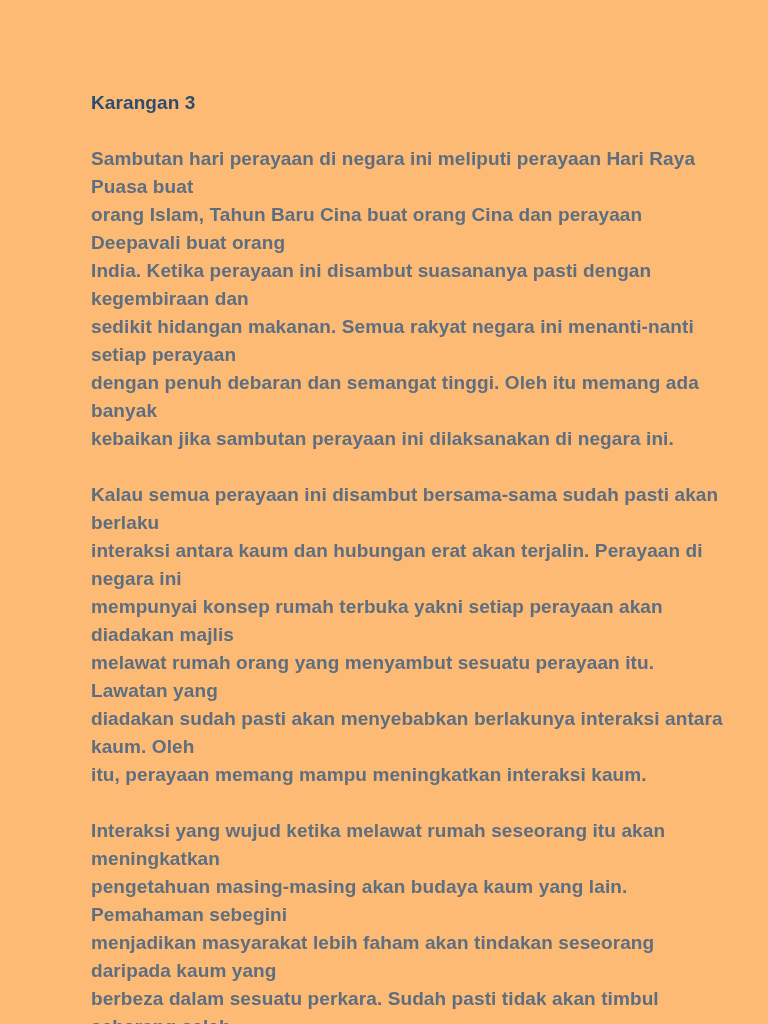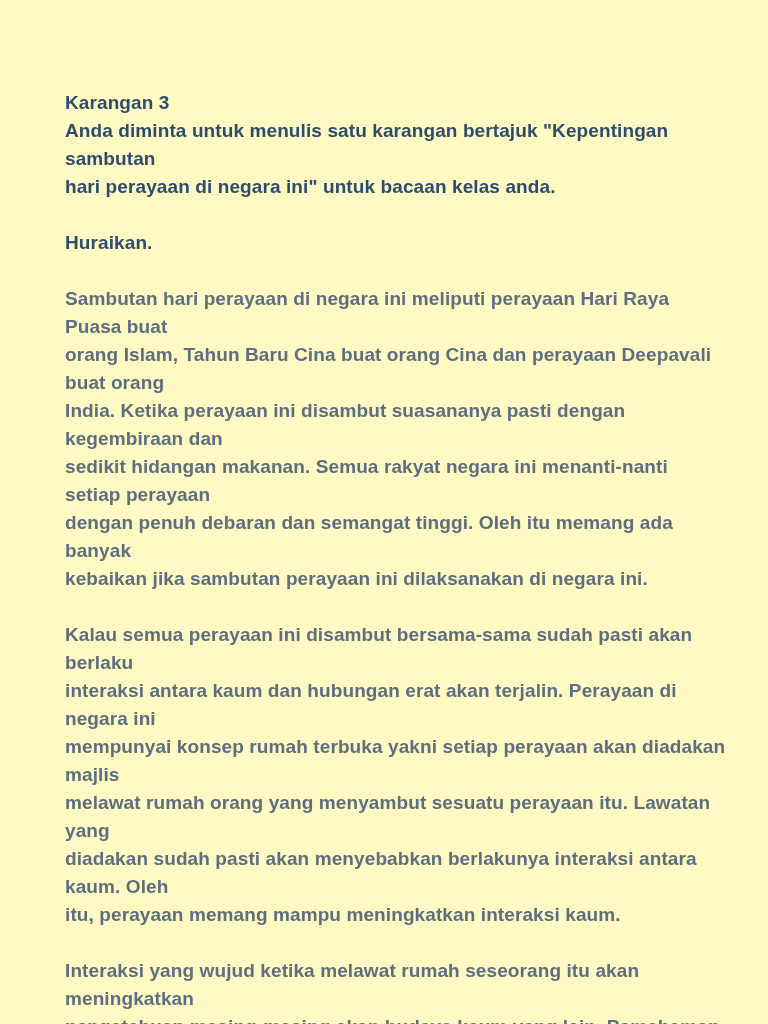--- a/index.html
+++ b/index.html
@@ -10,22 +10,22 @@
   body {
     width: 768px;
     height: 1024px;
     overflow: hidden;
     font-family: "Liberation Sans", sans-serif;
   }
   .page {
     box-sizing: border-box;
     width: 768px;
     height: 1024px;
-    background: #fef9c3;
-    padding: 89px 40px 0 65px;
+    background: #fdba74;
+    padding: 89px 40px 0 91px;
   }
   .line-block {
     margin: 0;
     font-size: 19px;
     line-height: 28px;
     white-space: pre-line;
     letter-spacing: 0.1px;
   }
   .heading-text {
     color: #2e4d6e;
@@ -39,24 +39,21 @@
     margin-top: 28px;
   }
 </style>
 </head>
 <body>
 
 <div class="page">
 
   <p class="line-block heading-text">Karangan 3</p>
 
-  <p class="line-block heading-text">Anda diminta untuk menulis satu karangan bertajuk "Kepentingan sambutan
-hari perayaan di negara ini" untuk bacaan kelas anda.</p>
 
-  <p class="line-block heading-text spaced">Huraikan.</p>
 
   <p class="line-block body-text spaced">Sambutan hari perayaan di negara ini meliputi perayaan Hari Raya Puasa buat
 orang Islam, Tahun Baru Cina buat orang Cina dan perayaan Deepavali buat orang
 India. Ketika perayaan ini disambut suasananya pasti dengan kegembiraan dan
 sedikit hidangan makanan. Semua rakyat negara ini menanti-nanti setiap perayaan
 dengan penuh debaran dan semangat tinggi. Oleh itu memang ada banyak
 kebaikan jika sambutan perayaan ini dilaksanakan di negara ini.</p>
 
   <p class="line-block body-text spaced">Kalau semua perayaan ini disambut bersama-sama sudah pasti akan berlaku
 interaksi antara kaum dan hubungan erat akan terjalin. Perayaan di negara ini

